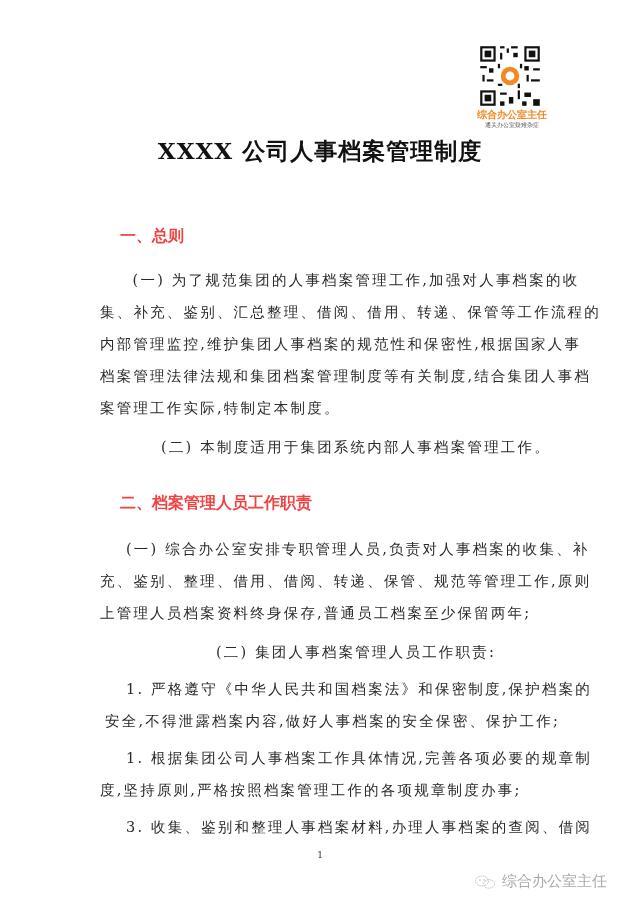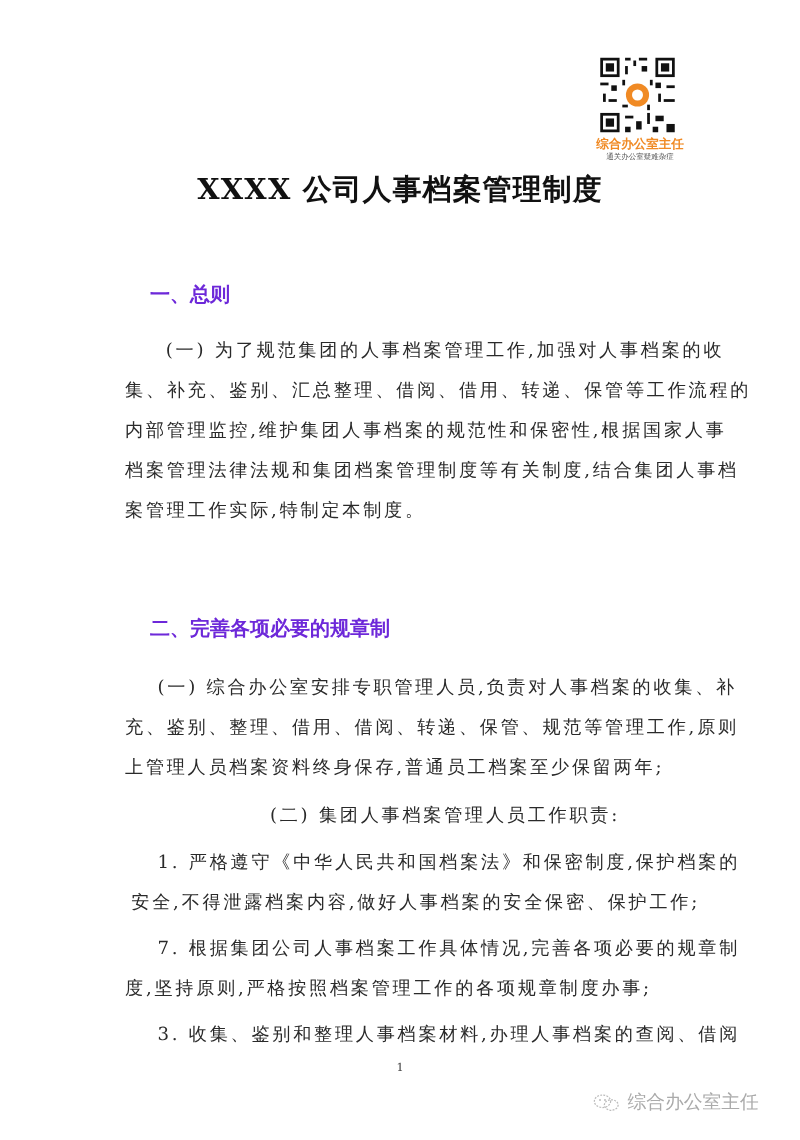--- a/index.html
+++ b/index.html
@@ -2,21 +2,21 @@
 <html><head>
 <meta charset="utf-8">
 <style>
   html, body { margin: 0; padding: 0; background: #ffffff; }
   body { width: 640px; height: 912px; position: relative; overflow: hidden; font-family: "DejaVu Serif", "Liberation Serif", serif; color: #222; }
   .page { position: absolute; left: 0; top: 0; width: 640px; height: 912px; background: #fff; }
   .qr { position: absolute; left: 478px; top: 44px; width: 64px; height: 64px; background: #fff; }
   .qr-brand { position: absolute; left: 470px; top: 108px; width: 84px; text-align: center; font-family: "DejaVu Sans", sans-serif; font-size: 10px; font-weight: bold; color: #f08a24; letter-spacing: 0px; }
   .qr-sub { position: absolute; left: 470px; top: 121px; width: 84px; text-align: center; font-family: "DejaVu Sans", sans-serif; font-size: 6px; color: #555; }
   .title { position: absolute; left: 0; width: 640px; top: 136px; text-align: center; font-size: 23px; font-weight: bold; color: #111; letter-spacing: 1px; font-family: "DejaVu Serif", serif; }
-  .h1 { position: absolute; left: 120px; font-family: "DejaVu Sans", sans-serif; font-weight: bold; font-size: 16px; color: #6d28d9; }
+  .h1 { position: absolute; left: 120px; font-family: "DejaVu Sans", sans-serif; font-weight: bold; font-size: 16px; color: #ef4444; }
   .line { position: absolute; left: 100px; width: 460px; font-size: 14.5px; letter-spacing: 2.2px; white-space: nowrap; color: #2a2a2a; }
   .indent { padding-left: 26px; text-align: center; }
   .pagenum { position: absolute; left: 0; width: 640px; top: 850px; text-align: center; font-size: 9px; color: #333; }
   .wm { position: absolute; left: 474px; top: 872px; display: flex; align-items: center; gap: 6px; font-family: "DejaVu Sans", sans-serif; font-size: 15px; color: #aaa; }
   .wm-icon { width: 22px; height: 16px; }
 </style>
 </head>
 <body>
 
 <div class="page">
@@ -66,30 +66,31 @@
 
   <div class="title">XXXX 公司人事档案管理制度</div>
 
   <div class="h1" style="top:226px;">一、总则</div>
 
   <div class="line indent" style="top:271px;">(一) 为了规范集团的人事档案管理工作,加强对人事档案的收</div>
   <div class="line" style="top:303px;">集、补充、鉴别、汇总整理、借阅、借用、转递、保管等工作流程的</div>
   <div class="line" style="top:335px;">内部管理监控,维护集团人事档案的规范性和保密性,根据国家人事</div>
   <div class="line" style="top:367px;">档案管理法律法规和集团档案管理制度等有关制度,结合集团人事档</div>
   <div class="line" style="top:399px;">案管理工作实际,特制定本制度。</div>
+  <div class="line indent" style="top:438px;">(二) 本制度适用于集团系统内部人事档案管理工作。</div>
 
-  <div class="h1" style="top:493px;">二、完善各项必要的规章制</div>
+  <div class="h1" style="top:493px;">二、档案管理人员工作职责</div>
 
   <div class="line" style="top:572px;">充、鉴别、整理、借用、借阅、转递、保管、规范等管理工作,原则</div>
   <div class="line indent" style="top:540px;">(一) 综合办公室安排专职管理人员,负责对人事档案的收集、补</div>
   <div class="line" style="top:604px;">上管理人员档案资料终身保存,普通员工档案至少保留两年;</div>
   <div class="line indent" style="top:643px;">(二) 集团人事档案管理人员工作职责:</div>
   <div class="line indent" style="top:680px;">1. 严格遵守《中华人民共和国档案法》和保密制度,保护档案的</div>
   <div class="line" style="top:712px;text-align:right;">安全,不得泄露档案内容,做好人事档案的安全保密、保护工作;</div>
-  <div class="line indent" style="top:749px;">7. 根据集团公司人事档案工作具体情况,完善各项必要的规章制</div>
+  <div class="line indent" style="top:749px;">1. 根据集团公司人事档案工作具体情况,完善各项必要的规章制</div>
   <div class="line" style="top:781px;">度,坚持原则,严格按照档案管理工作的各项规章制度办事;</div>
   <div class="line indent" style="top:818px;">3. 收集、鉴别和整理人事档案材料,办理人事档案的查阅、借阅</div>
 
   <div class="pagenum">1</div>
 
   <div class="wm">
     <svg class="wm-icon" viewBox="0 0 22 16">
       <ellipse cx="8" cy="7" rx="6.5" ry="5" fill="none" stroke="#bbb" stroke-width="1" stroke-dasharray="1.5 1"></ellipse>
       <ellipse cx="15" cy="10" rx="5.5" ry="4.2" fill="none" stroke="#bbb" stroke-width="1" stroke-dasharray="1.5 1"></ellipse>
       <circle cx="6" cy="6" r="0.8" fill="#bbb"></circle>

